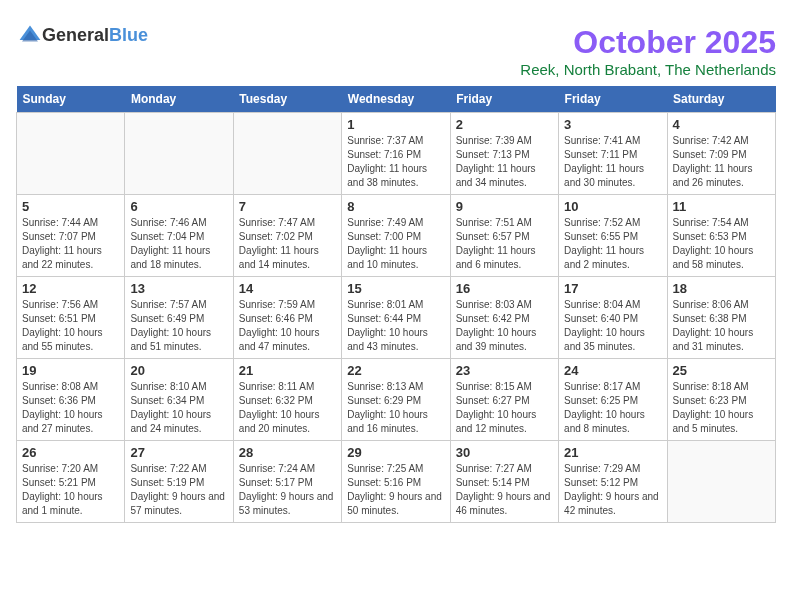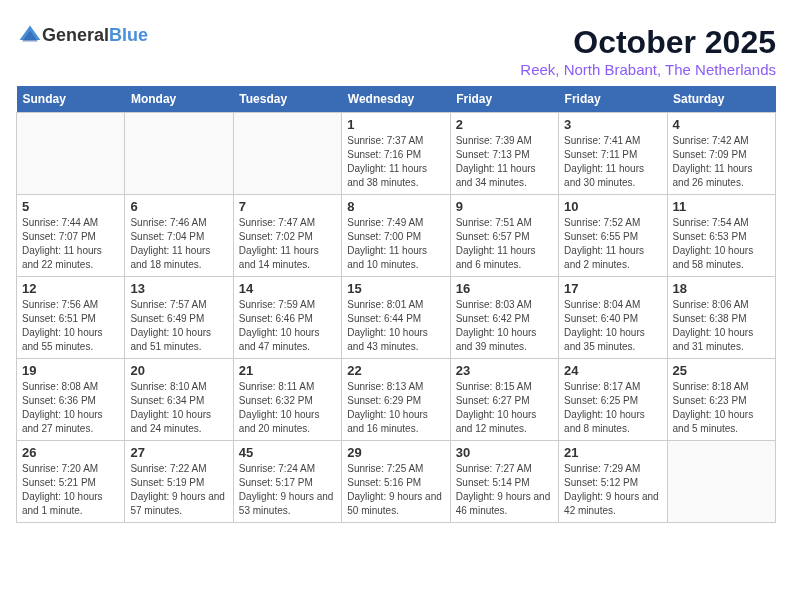--- a/index.html
+++ b/index.html
@@ -28,25 +28,25 @@
       width: 24px;
       height: 24px;
       margin-left: 2px;
     }
     .title-block {
       text-align: right;
     }
     .month-title {
       font-size: 32px;
       font-weight: bold;
-      color: #0f172a;
+      color: #8b5cf6;
     }
     .location {
       font-size: 15px;
-      color: #8b5cf6;
+      color: #15803d;
     }
     table {
       width: 100%;
       border-collapse: collapse;
       font-size: 11px;
     }
     th {
       background-color: #3a6bb5;
       color: #fff;
       text-align: left;
@@ -223,21 +223,21 @@
       <tr>
         <td>
           <div class="day-num">26</div>
           <div class="day-detail">Sunrise: 7:20 AM<br>Sunset: 5:21 PM<br>Daylight: 10 hours and 1 minute.</div>
         </td>
         <td>
           <div class="day-num">27</div>
           <div class="day-detail">Sunrise: 7:22 AM<br>Sunset: 5:19 PM<br>Daylight: 9 hours and 57 minutes.</div>
         </td>
         <td>
-          <div class="day-num">45</div>
+          <div class="day-num">28</div>
           <div class="day-detail">Sunrise: 7:24 AM<br>Sunset: 5:17 PM<br>Daylight: 9 hours and 53 minutes.</div>
         </td>
         <td>
           <div class="day-num">29</div>
           <div class="day-detail">Sunrise: 7:25 AM<br>Sunset: 5:16 PM<br>Daylight: 9 hours and 50 minutes.</div>
         </td>
         <td>
           <div class="day-num">30</div>
           <div class="day-detail">Sunrise: 7:27 AM<br>Sunset: 5:14 PM<br>Daylight: 9 hours and 46 minutes.</div>
         </td>

